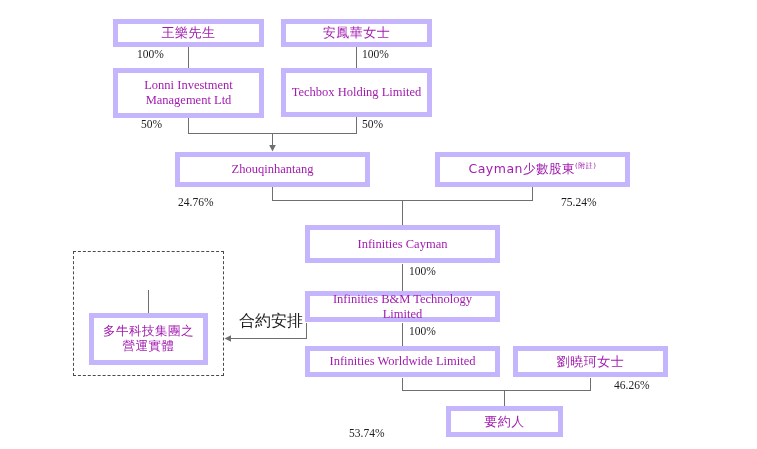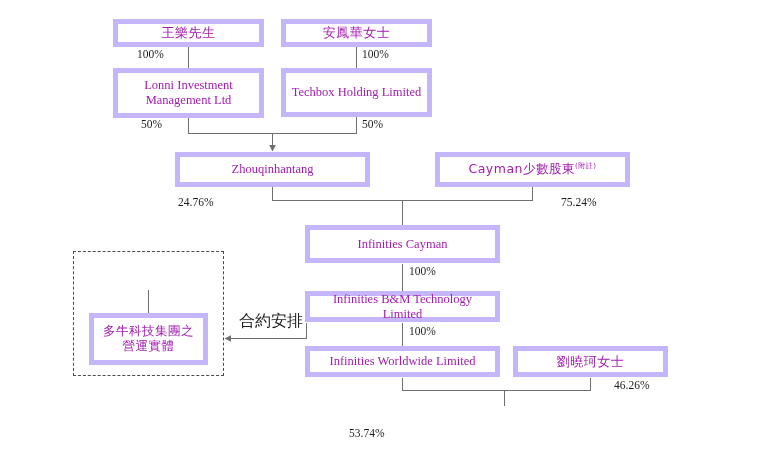--- a/index.html
+++ b/index.html
@@ -140,20 +140,23 @@
     <span class="txt en">Infinities Worldwide Limited</span>
   </div>
 
   <div class="node" style="left:513px;top:346px;width:155px;height:31px;">
     <span class="txt cn">劉曉珂女士</span>
   </div>
 
   <div class="pct" style="left:349px;top:379px;margin-top:48px;">53.74%</div>
   <div class="pct" style="left:614px;top:379px;">46.26%</div>
 
+  <div class="node" style="left:446px;top:406px;width:117px;height:31px;">
+    <span class="txt cn">要約人</span>
+  </div>
 
   <div class="dashgroup" style="left:73px;top:251px;width:151px;height:125px;"></div>
 
 
   <div class="node" style="left:89px;top:313px;width:119px;height:52px;">
     <span class="txt cn2">多牛科技集團之營運實體</span>
   </div>
 
   <div class="edge-label" style="left:239px;top:311px;">合約安排</div>
 

